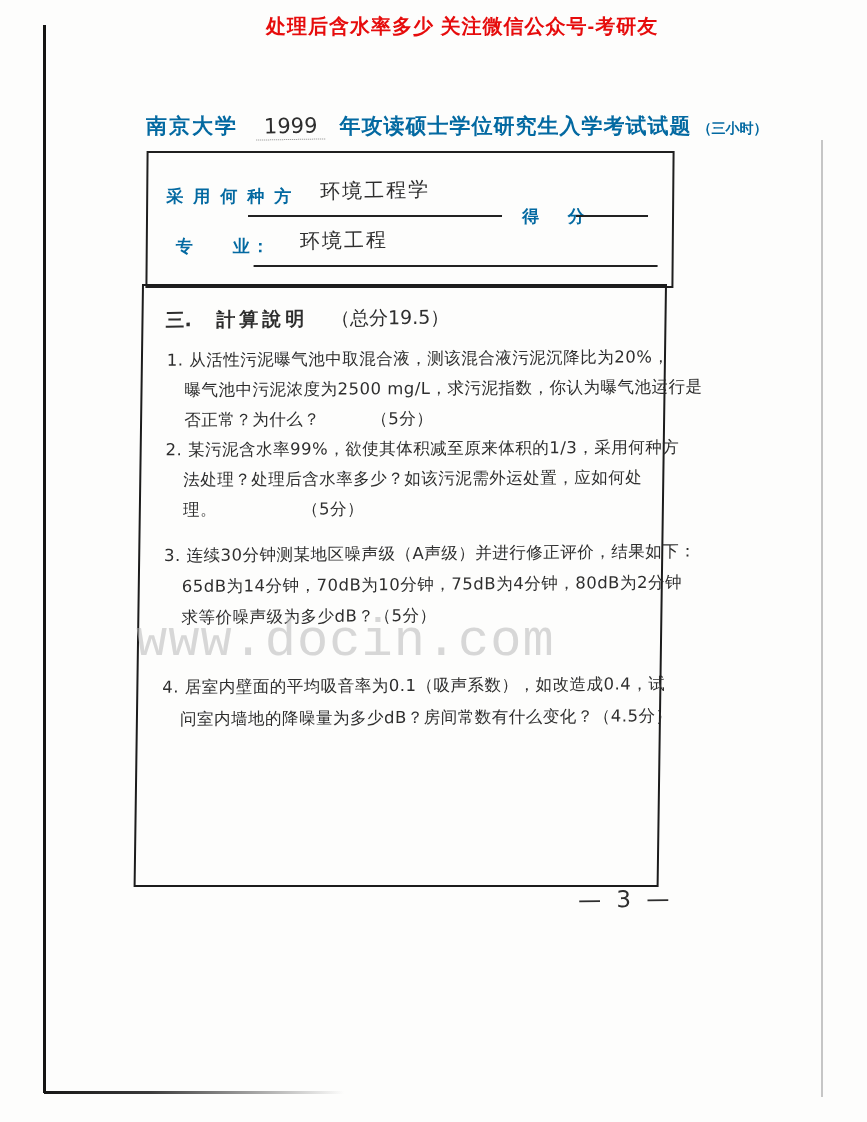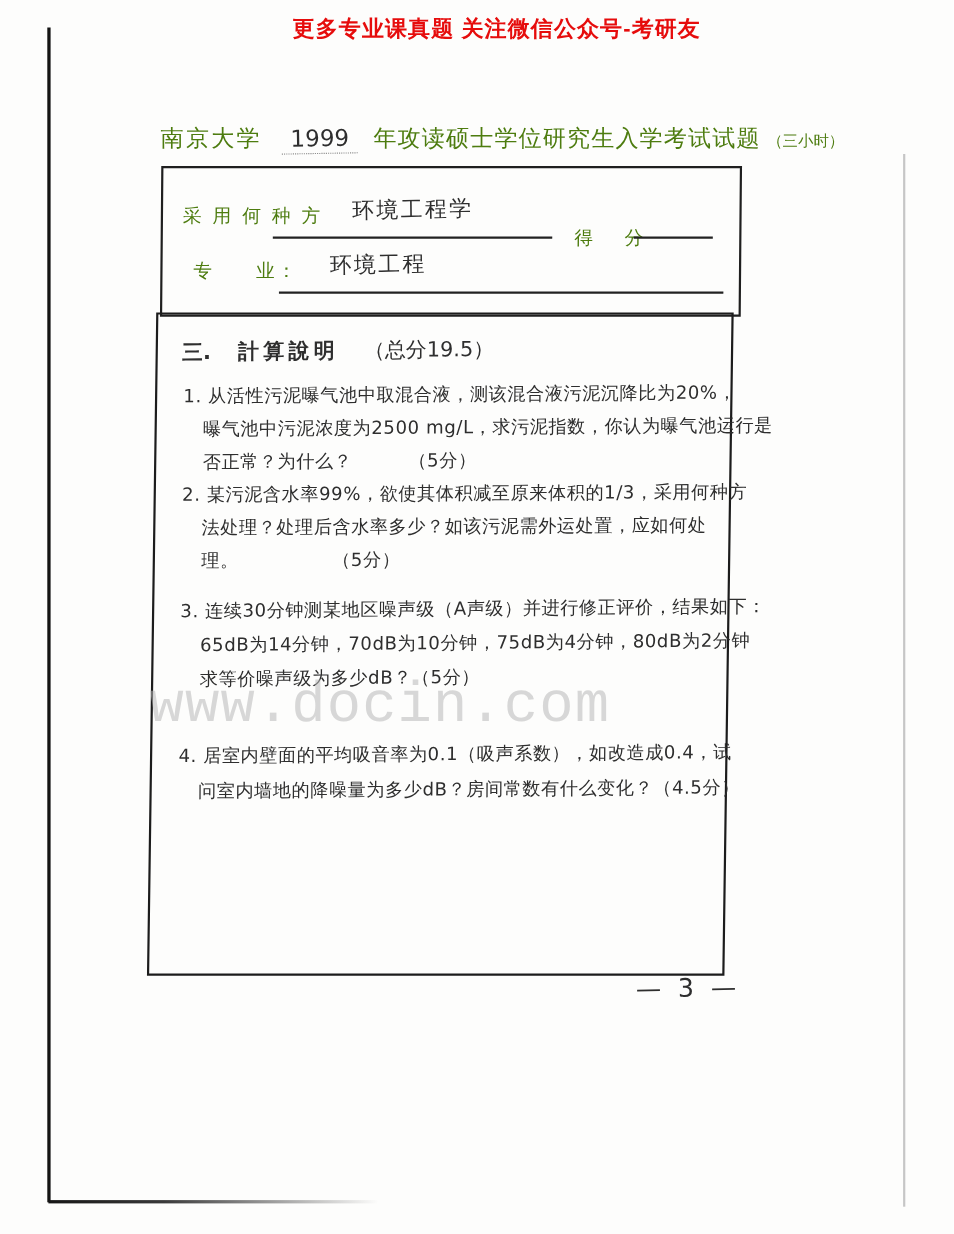--- a/index.html
+++ b/index.html
@@ -24,21 +24,21 @@
     position:absolute;left:821px;top:140px;width:2px;height:957px;
     background:#c6c6c6;
   }
   
   .banner{
     position:absolute;left:266px;top:13px;
     font-size:20px;font-weight:bold;color:#e60c0c;
     letter-spacing:1px;white-space:nowrap;
   }
   
-  .print{font-family:"Liberation Sans",sans-serif;font-weight:normal;color:#4d7c0f;}
+  .print{font-family:"Liberation Sans",sans-serif;font-weight:bold;color:#0369a1;}
   
   .hand{
     font-family:"DejaVu Sans",sans-serif;
     color:#2e2e2e;
   }
   
   .title-row{
     position:absolute;left:146px;top:112px;width:560px;
     display:flex;align-items:baseline;white-space:nowrap;
   }
@@ -110,21 +110,21 @@
 </style>
 </head>
 <body>
 
 <div class="page">
 
   <div class="scan-edge-left"></div>
   <div class="scan-edge-bottom"></div>
   <div class="scan-edge-right"></div>
 
-  <div class="banner">更多专业课真题 关注微信公众号-考研友</div>
+  <div class="banner">处理后含水率多少 关注微信公众号-考研友</div>
 
   <div class="title-row">
     <span class="print university">南京大学</span>
     <span class="hand year">1999</span>
     <span class="print rest">年攻读硕士学位研究生入学考试试题</span>
     <span class="print duration">（三小时）</span>
   </div>
 
   <div class="form-box">
     <span class="print form-label subject-label">采用何种方</span>

